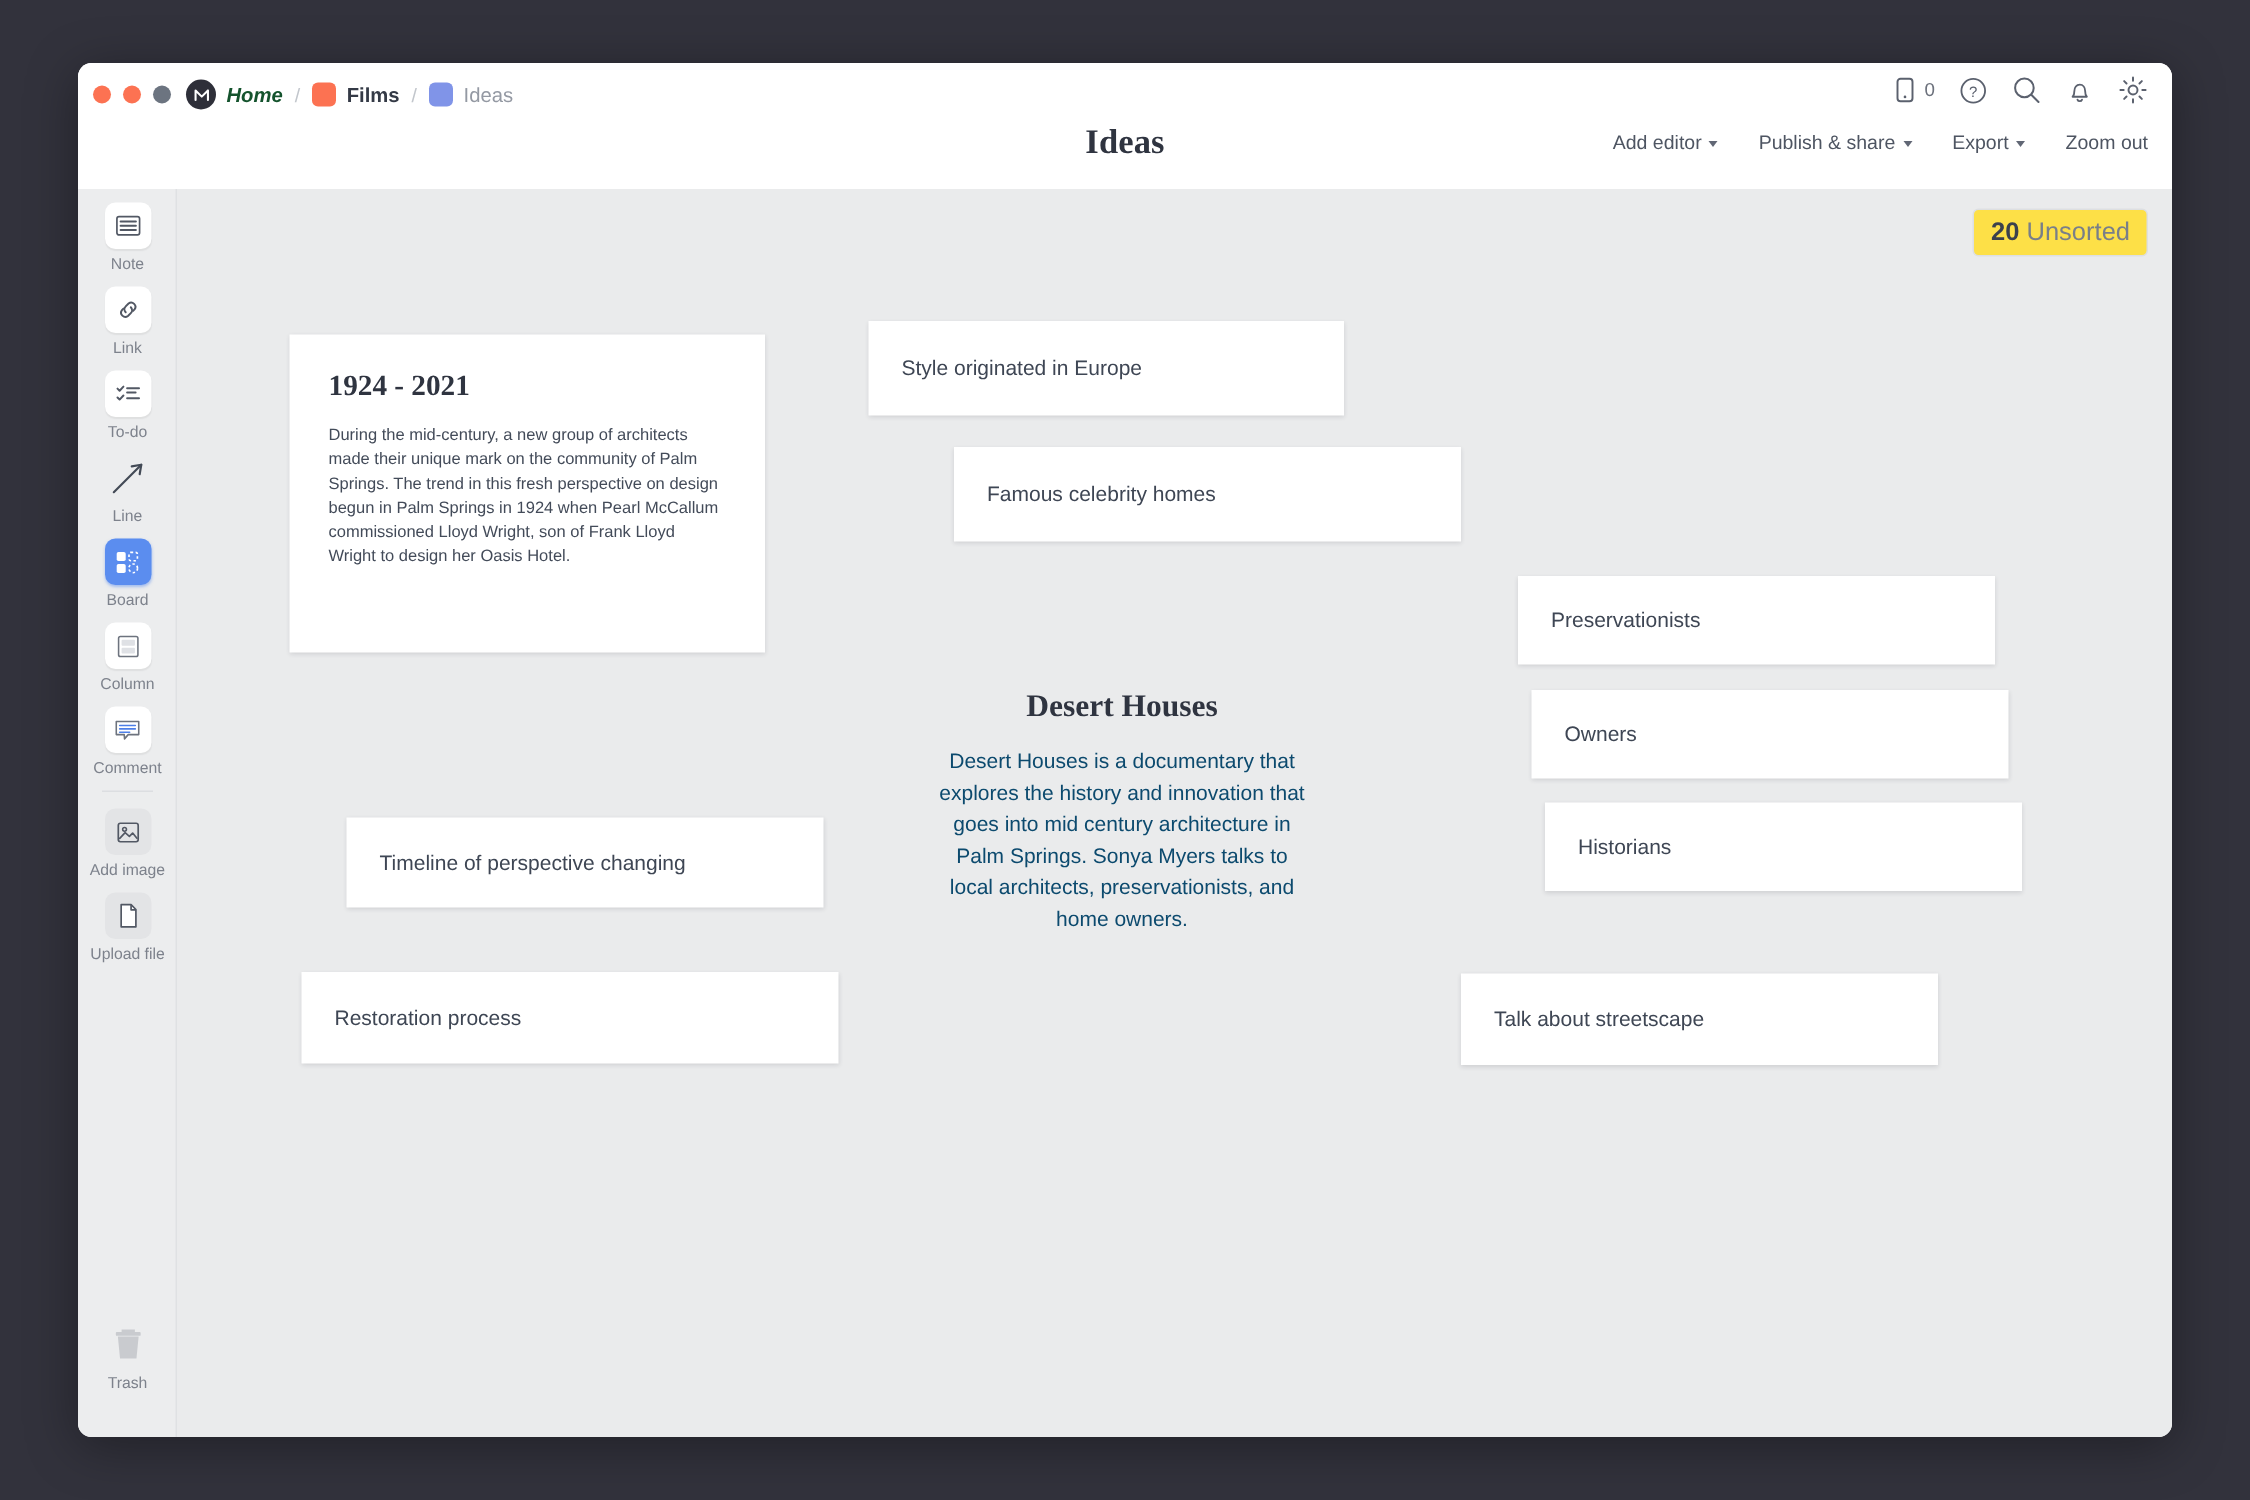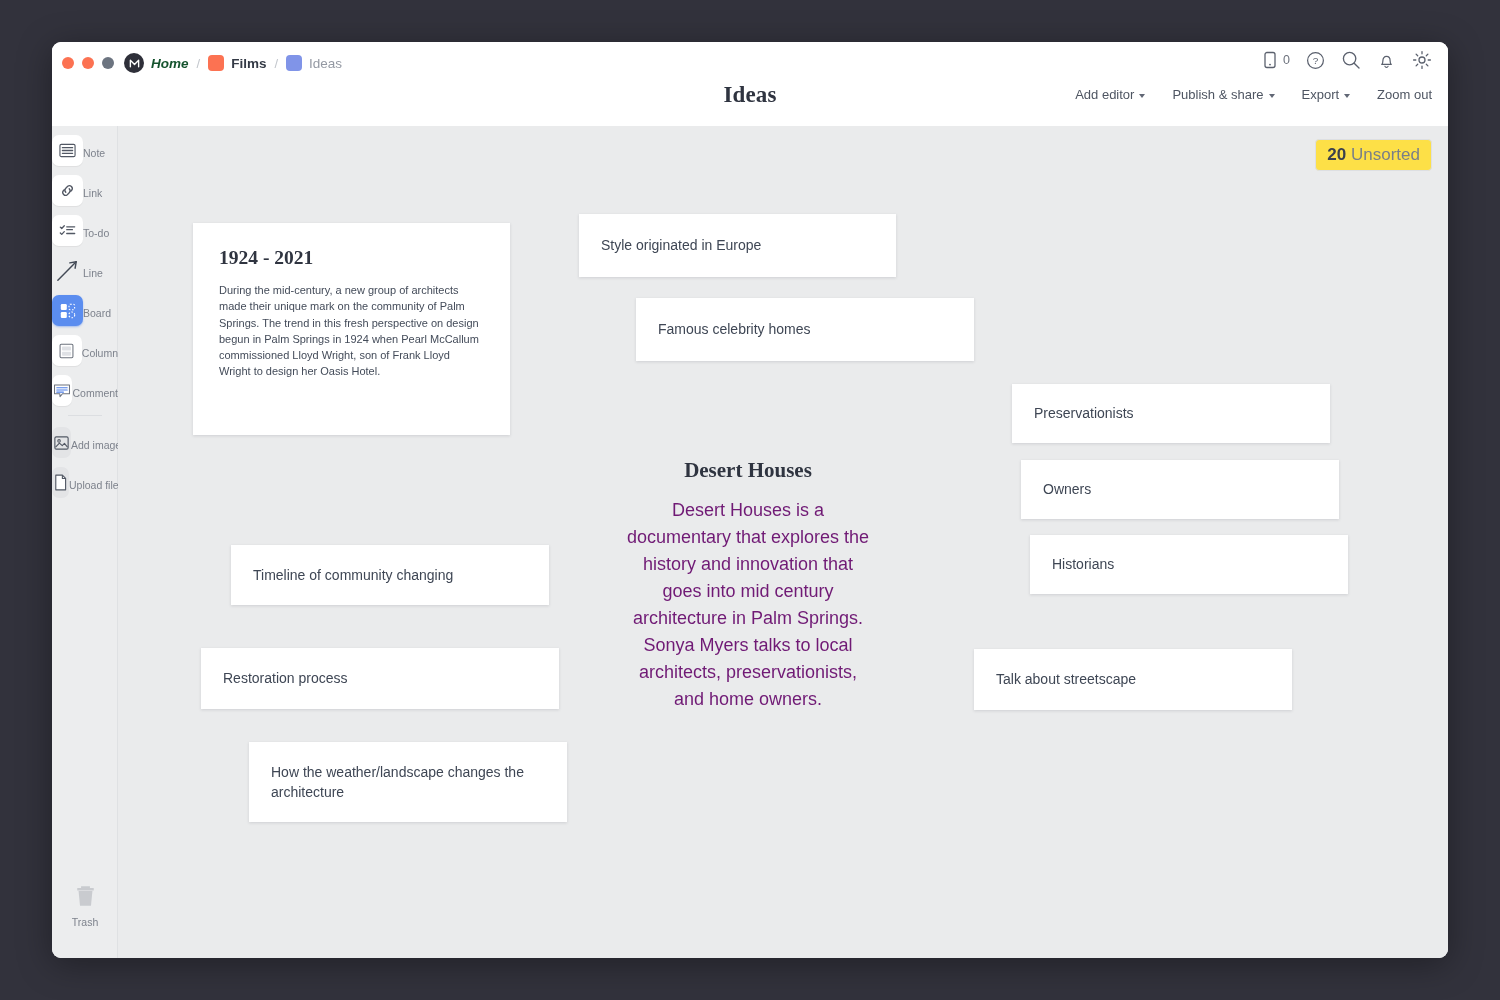--- a/index.html
+++ b/index.html
@@ -124,21 +124,21 @@
   .sidebar {
     width: 66px;
     background: #ecedee;
     border-right: 1px solid #dfe1e3;
     position: relative;
     padding-top: 9px;
   }
   .tool {
     width: 66px;
     display: flex;
-    flex-direction: row;
+    flex-direction: column;
     align-items: center;
     margin-bottom: 9px;
   }
   .tool-ico {
     width: 31px; height: 31px;
     border-radius: 7px;
     background: #ffffff;
     display: flex; align-items: center; justify-content: center;
     box-shadow: 0 1px 1px rgba(0,0,0,.06);
   }
@@ -218,23 +218,23 @@
     text-align: center;
   }
   .floating-title {
     font-family: "Liberation Serif", serif;
     font-size: 21px;
     font-weight: 700;
     color: #2f3440;
     margin-bottom: 14px;
   }
   .floating-body {
-    font-size: 18px;
+    font-size: 14px;
     line-height: 1.5;
-    color: #701a75;
+    color: #0c4a6e;
   }
 </style>
 </head>
 <body>
 
 <div class="window">
 
   <div class="topbar">
 
     <div class="traffic">
@@ -457,30 +457,27 @@
 
       <div class="card" style="left:903px; top:334px; width:318px; height:59px;">
         <span>Owners</span>
       </div>
 
       <div class="card" style="left:912px; top:409px; width:318px; height:59px;">
         <span>Historians</span>
       </div>
 
       <div class="card" style="left:113px; top:419px; width:318px; height:60px;">
-        <span>Timeline of community changing</span>
+        <span>Timeline of perspective changing</span>
       </div>
 
       <div class="card" style="left:65px; top:522px; width:358px; height:61px;margin-left:18px;">
         <span>Restoration process</span>
       </div>
 
-      <div class="card" style="left:131px; top:616px; width:318px; height:80px;">
-        <span>How the weather/landscape changes the architecture</span>
-      </div>
 
       <div class="card" style="left:856px; top:523px; width:318px; height:61px;">
         <span>Talk about streetscape</span>
       </div>
 
     </div>
   </div>
 </div>
 
 </body></html>

